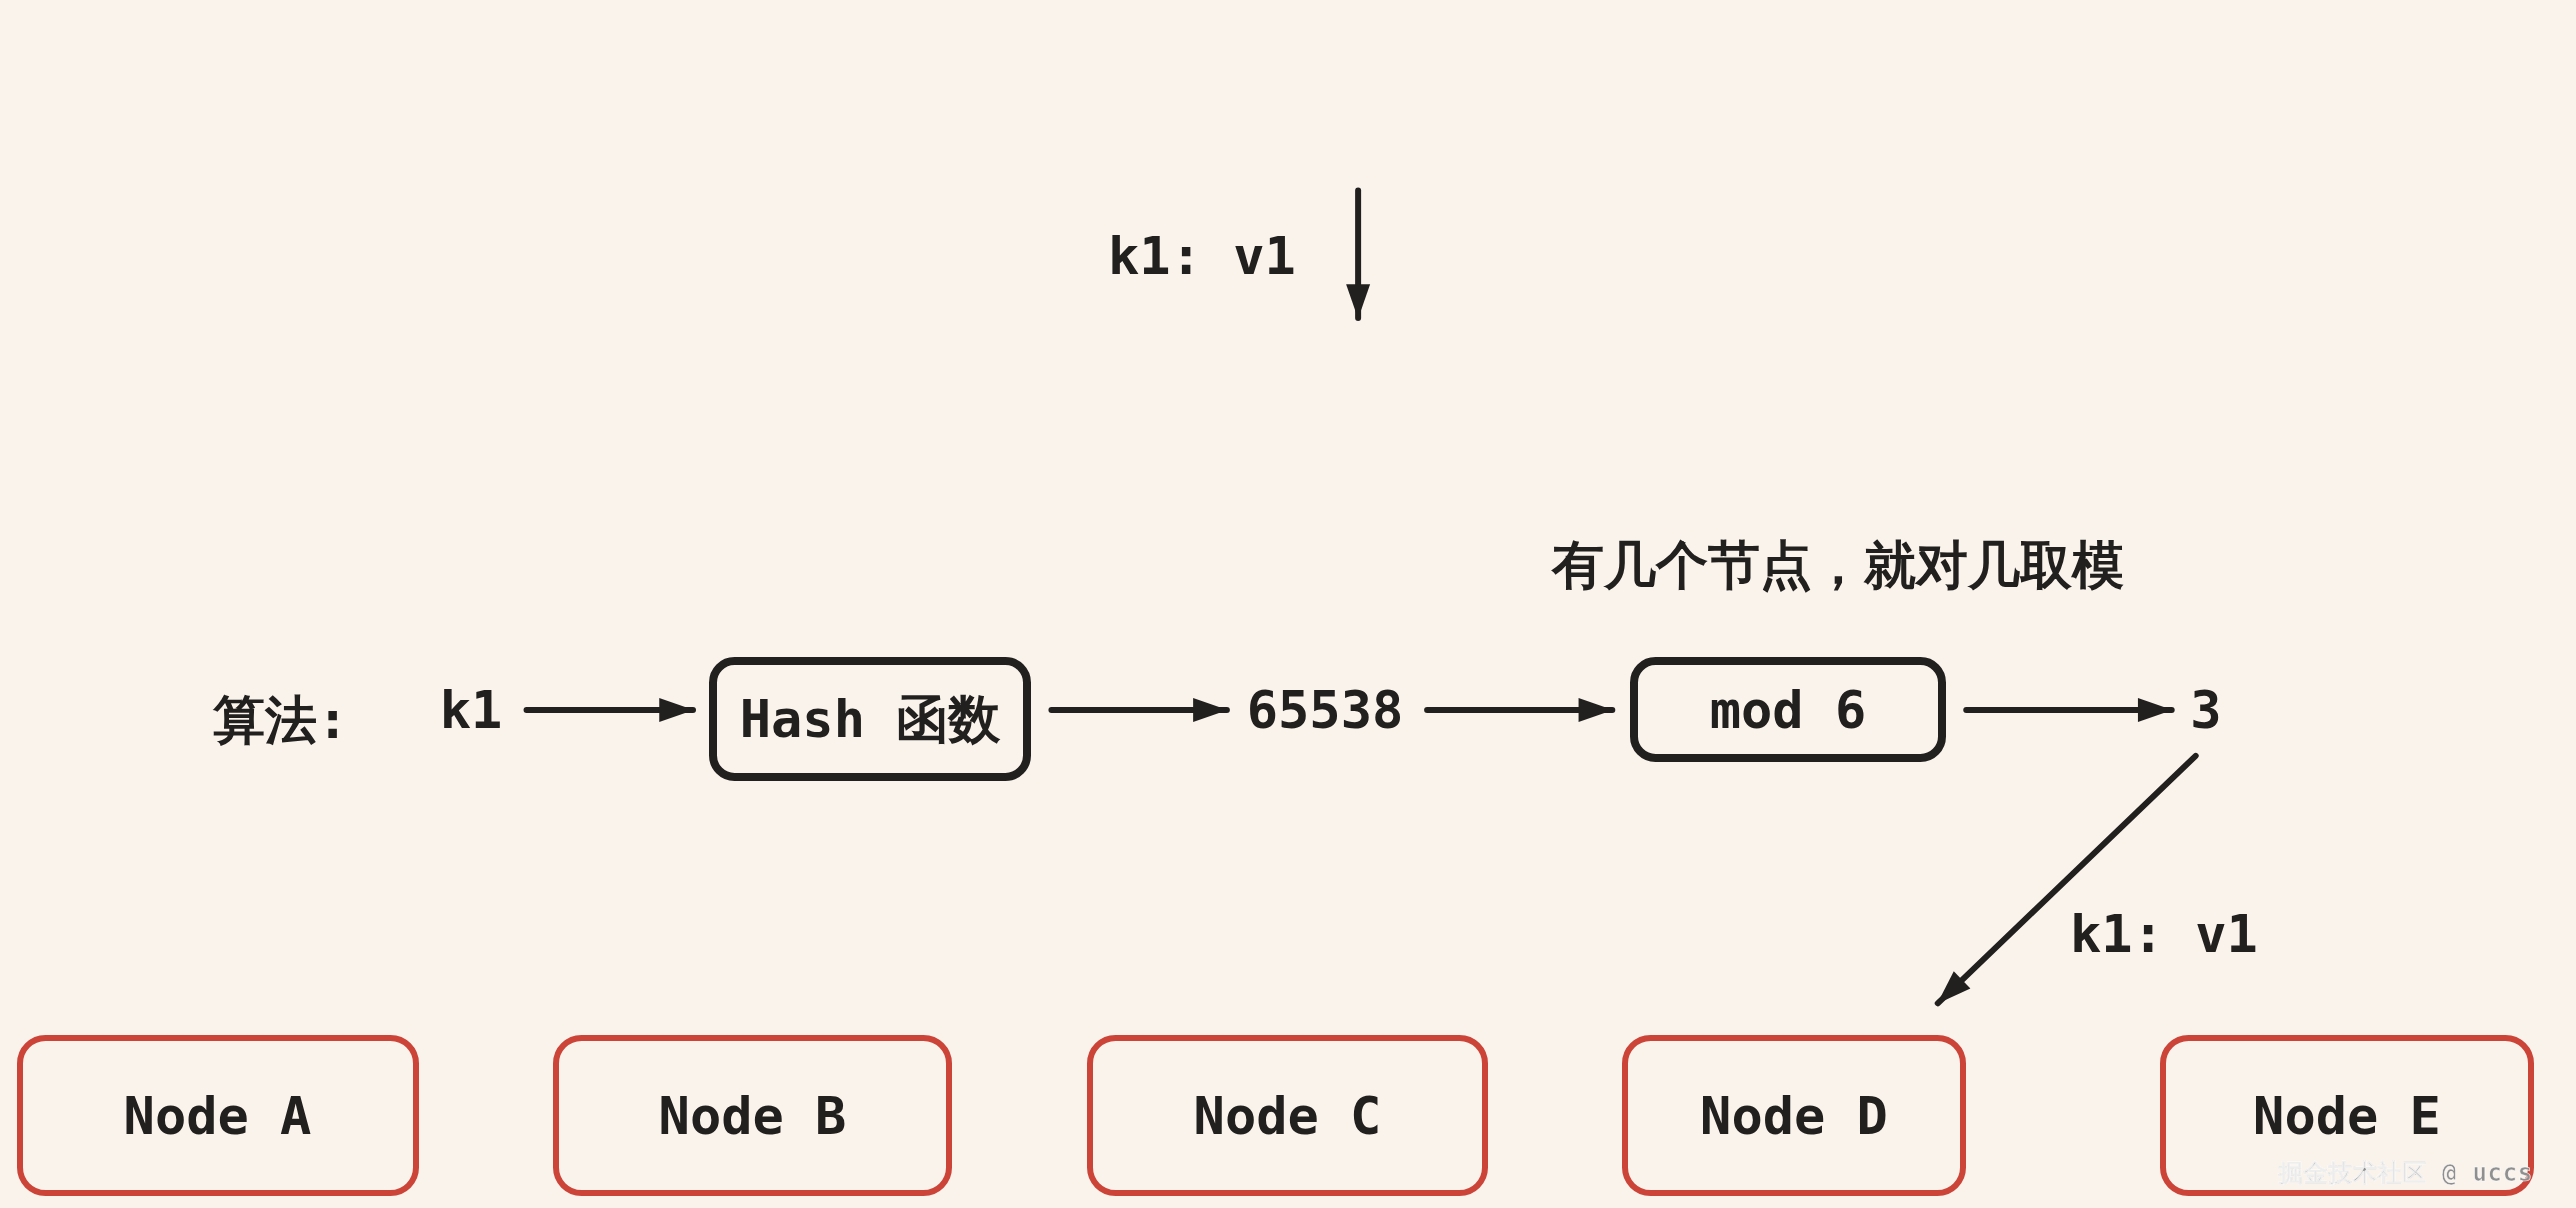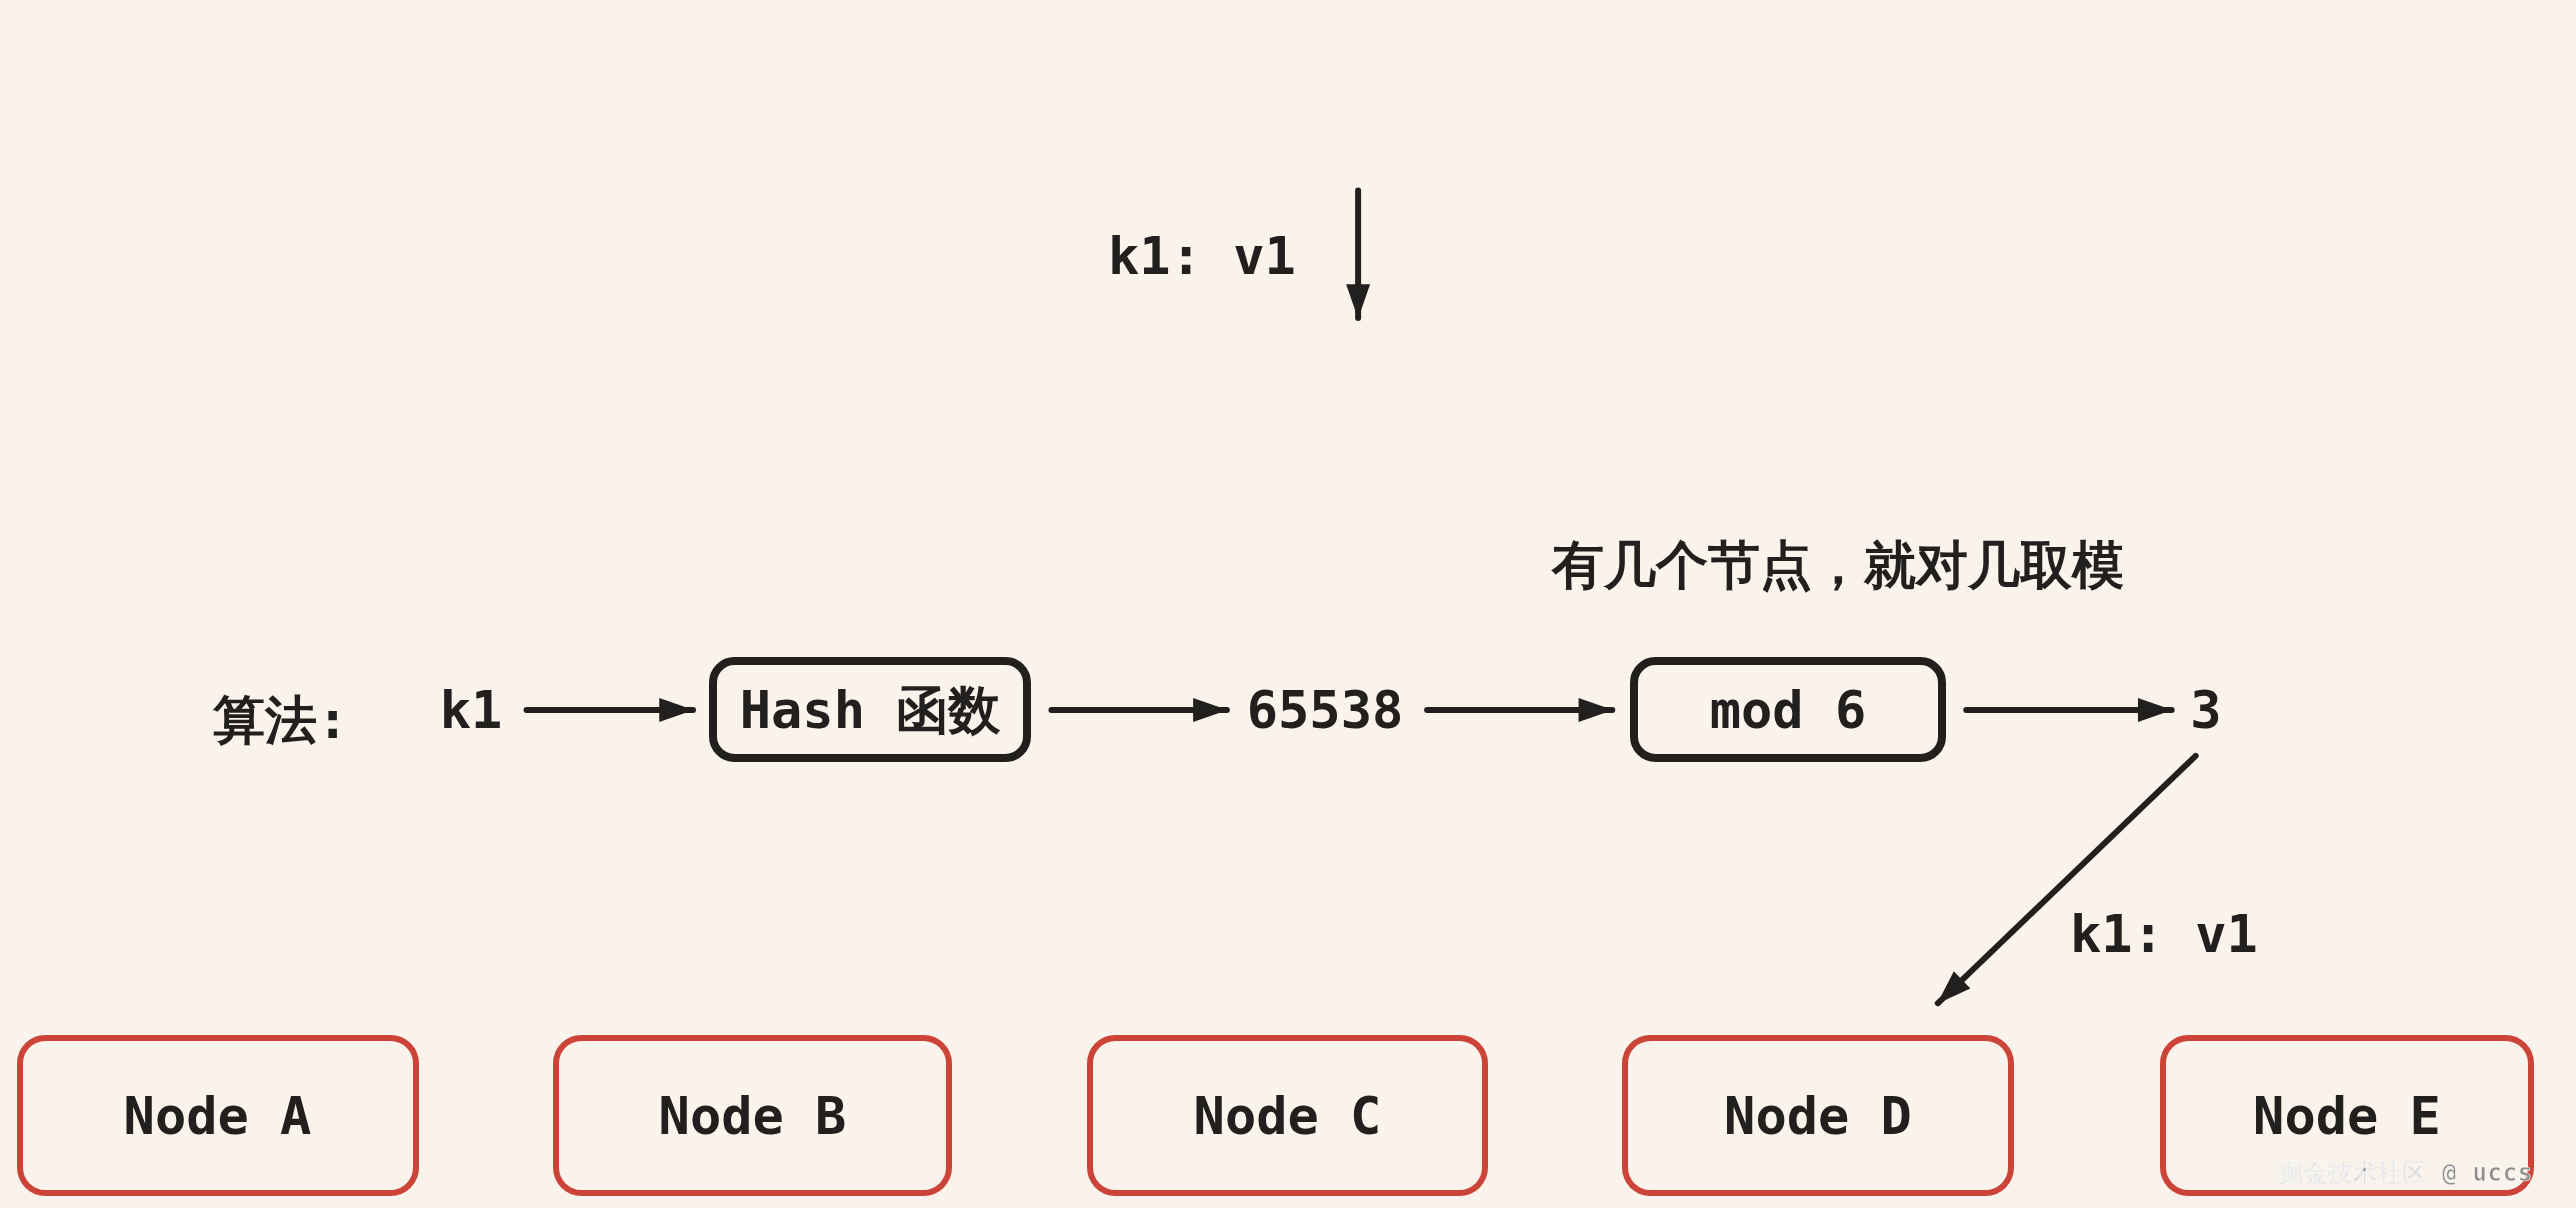--- a/index.html
+++ b/index.html
@@ -34,27 +34,27 @@
     justify-content: center;
     background: var(--background);
     font-weight: 700;
     font-size: 52px;
     line-height: 1;
     white-space: nowrap;
   }
   .red-box  { border: 6.7px solid var(--box_red); border-radius: 28.5px; }
   .ink-box  { border: 8.2px solid var(--ink);    border-radius: 25.5px; }
   .client-box { left: 1159px; top: 19.5px;  width: 397px; height: 150px; }
-  .hash-box   { left: 709px;  top: 657px; width: 322px; height: 105px; }
+  .hash-box   { left: 709px;  top: 657px; width: 322px; height: 124px; }
   .mod-box    { left: 1630px; top: 657px; width: 316px; height: 105px; }
   .node-box   { top: 1035px; height: 161px; }
   .node-a { left: 16.5px;   width: 402px; }
   .node-b { left: 553px;  width: 399px; }
   .node-c { left: 1087px; width: 401px; }
-  .node-d { left: 1622px; width: 392px; }
+  .node-d { left: 1622px; width: 344px; }
   .node-e { left: 2160px; width: 374px; }
   .txt {
     position: absolute;
     font-weight: 700;
     font-size: 52px;
     line-height: 1;
     white-space: nowrap;
   }
   .center-xy { transform: translate(-50%, -50%); text-align: center; }
   .center-y  { transform: translateY(-50%); margin-top: 10px; }

